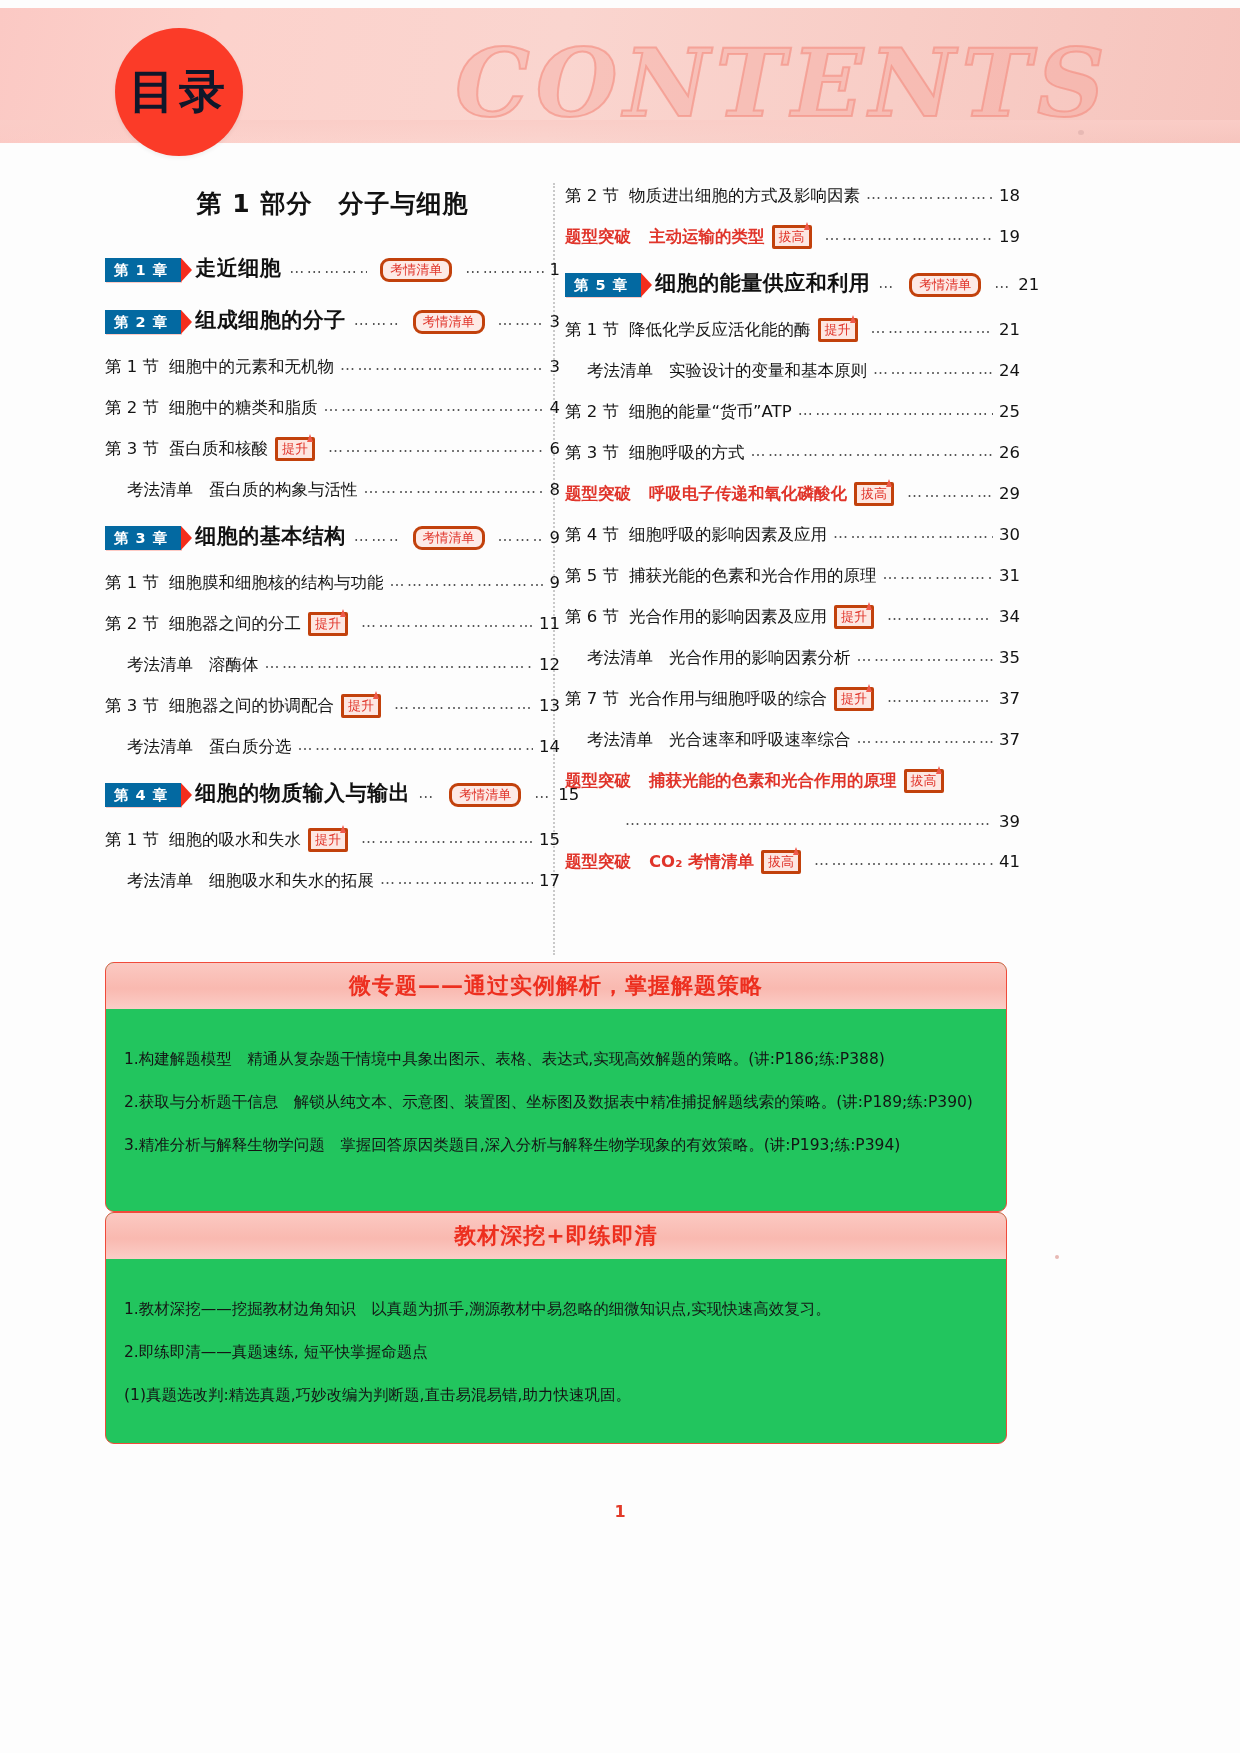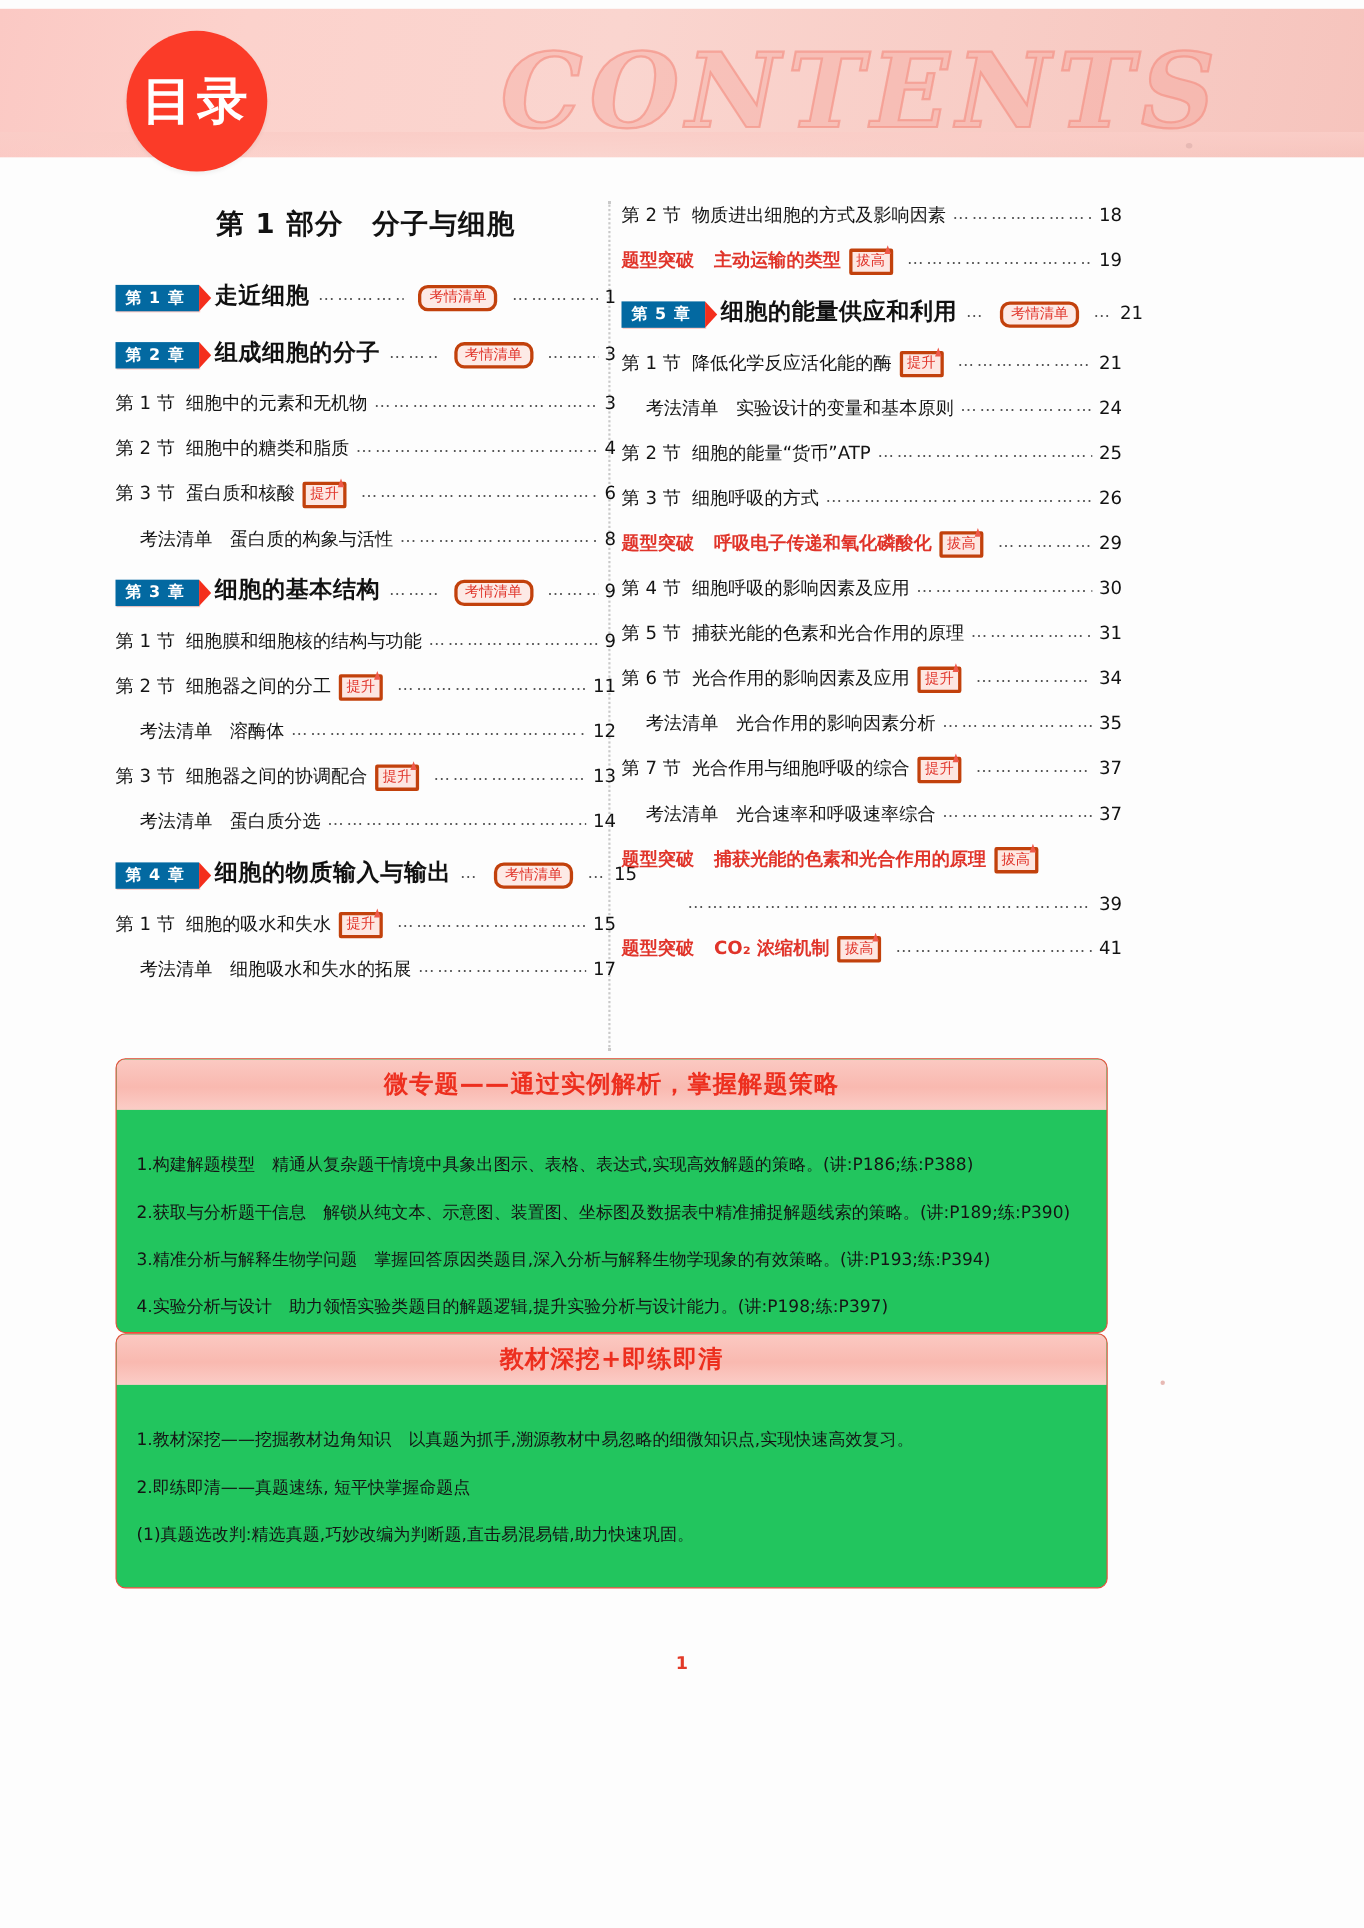--- a/index.html
+++ b/index.html
@@ -36,21 +36,21 @@
     white-space:nowrap;
   }
   .mulu-circle{
     position:absolute; left:115px; top:28px;
     width:128px; height:128px; border-radius:50%;
     background:#fb3b28;
     display:flex; align-items:center; justify-content:center;
     box-shadow:0 2px 4px rgba(0,0,0,.06);
   }
   .mulu-text{
-    color:#ffffff; font-size:46px; font-weight:700; letter-spacing:4px;
+    color:#0f172a; font-size:46px; font-weight:700; letter-spacing:4px;
     font-family:"DejaVu Sans","Liberation Sans",sans-serif;
   }
 
   
   .toc{
     position:absolute; left:0; top:175px; width:1240px; height:790px;
   }
   .col{
     position:absolute; top:0; width:455px;
   }
@@ -432,38 +432,37 @@
               <span class="tixing-name">捕获光能的色素和光合作用的原理</span>
               <span class="tag arrow">拔高</span>
             </div>
             <div class="row tail continuation">
               <span class="dots">……………………………………………………………………</span>
               <span class="pageno">39</span>
             </div>
           </div>
           <div class="row">
             <span class="tixing">题型突破</span>
-            <span class="tixing-name">CO₂ 浓缩机制</span>
+            <span class="tixing-name">CO₂ 考情清单</span>
             <span class="tag arrow">拔高</span>
             <span class="dots">……………………………………………………………………</span>
             <span class="pageno">41</span>
           </div>
         </div>
     </div>
   </div>
 
   <div class="featurebox box1">
     <div class="fb-head">
       <span class="fb-head-text">微专题——通过实例解析，掌握解题策略</span>
     </div>
     <div class="fb-body" id="box1-body">
         <div class="fb-line">1.构建解题模型　精通从复杂题干情境中具象出图示、表格、表达式,实现高效解题的策略。(讲:P186;练:P388)</div>
         <div class="fb-line">2.获取与分析题干信息　解锁从纯文本、示意图、装置图、坐标图及数据表中精准捕捉解题线索的策略。(讲:P189;练:P390)</div>
         <div class="fb-line">3.精准分析与解释生物学问题　掌握回答原因类题目,深入分析与解释生物学现象的有效策略。(讲:P193;练:P394)</div>
-        <div class="fb-line">4.实验分析与设计　助力领悟实验类题目的解题逻辑,提升实验分析与设计能力。(讲:P198;练:P397)</div>
       </div>
   </div>
 
   <div class="featurebox box2">
     <div class="fb-head">
       <span class="fb-head-text">教材深挖+即练即清</span>
     </div>
     <div class="fb-body" id="box2-body">
         <div class="fb-line">1.教材深挖——挖掘教材边角知识　以真题为抓手,溯源教材中易忽略的细微知识点,实现快速高效复习。</div>
         <div class="fb-line">2.即练即清——真题速练, 短平快掌握命题点</div>

